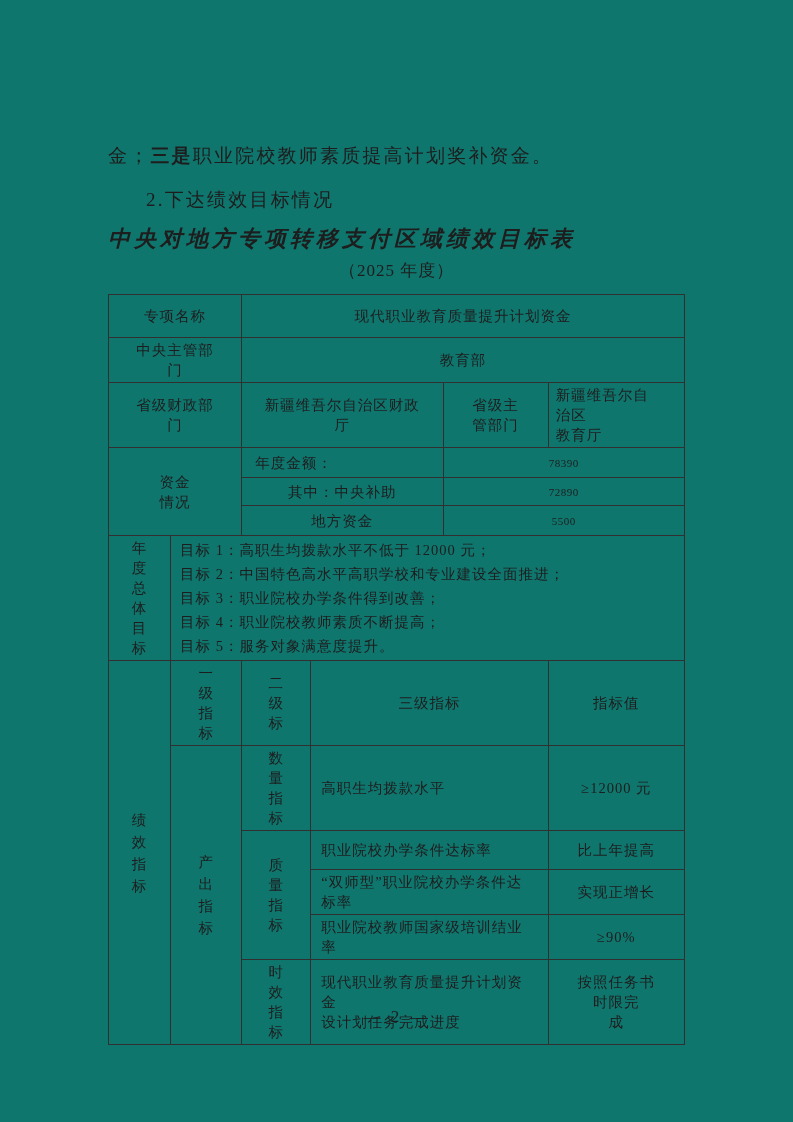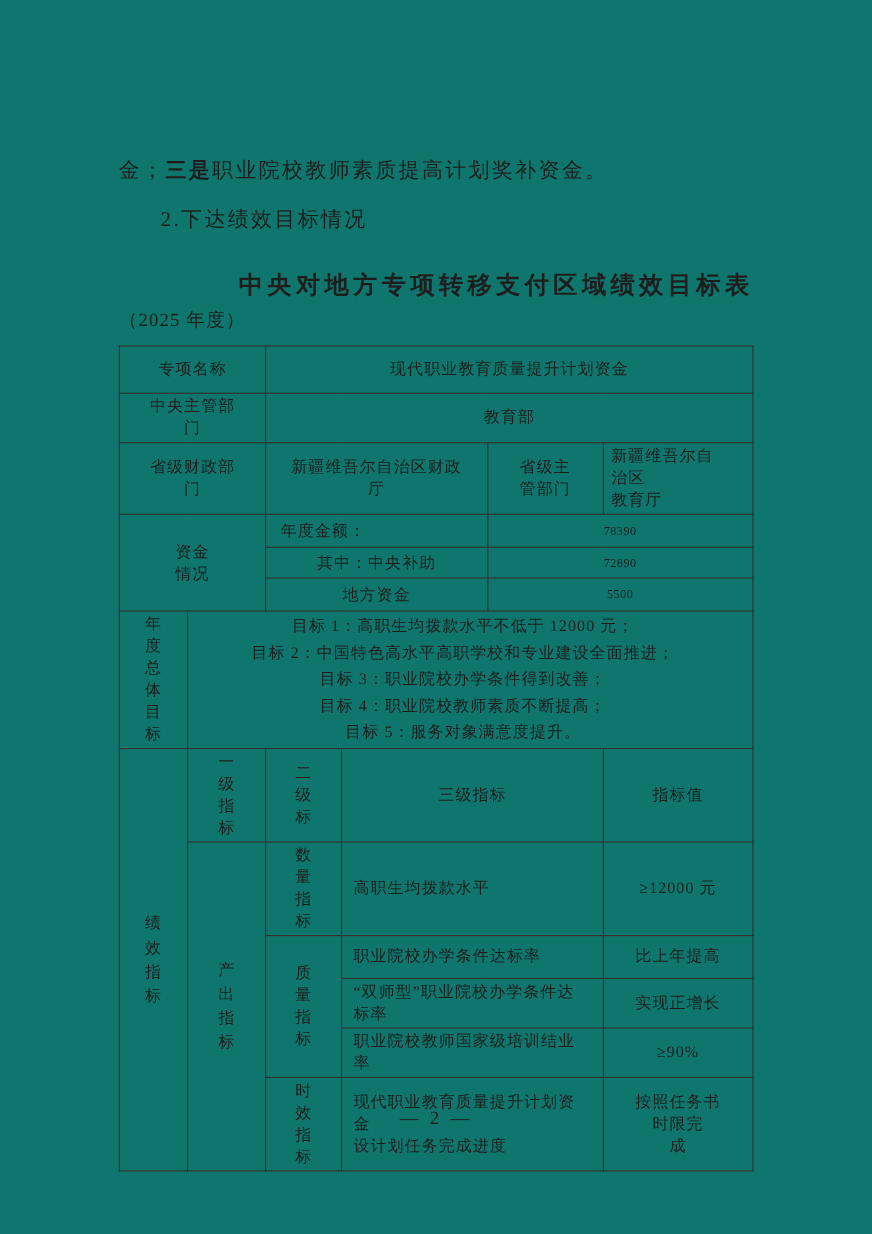--- a/index.html
+++ b/index.html
@@ -7,34 +7,34 @@
   .page {
     position:relative; width:793px; height:1122px; background:#0f766e;
     margin:0 auto; overflow:hidden;
     font-family:"Liberation Serif","DejaVu Serif",serif; color:#1d1d1d;
   }
   .content { position:absolute; left:108px; top:134px; width:577px; }
   .para { font-size:19px; line-height:44px; letter-spacing:2.2px; }
   .para2 { font-size:19px; line-height:42px; letter-spacing:2.2px; text-align:justify; text-indent:40px; }
   .bold { font-weight:bold; }
   .heading { font-size:19px; line-height:44px; letter-spacing:2.2px; font-weight:normal; text-indent:38px; }
-  .tbl-title { font-size:22px; font-weight:bold; text-align:right; letter-spacing:4px; line-height:34px; margin-top:20px; }
-  .tbl-year { font-size:17px; text-align:left; letter-spacing:1px; line-height:30px; }
+  .tbl-title { font-size:22px; font-weight:bold; text-align:left; letter-spacing:4px; line-height:34px; margin-top:0;font-style:italic; }
+  .tbl-year { font-size:17px; text-align:center; letter-spacing:1px; line-height:30px; }
   table.goal-table {
     border-collapse:collapse; table-layout:fixed; width:577px; margin-top:8px;
     font-size:14.5px; color:#1d1d1d;
   }
   .goal-table td {
     border:1.4px solid #303030; text-align:center; vertical-align:middle;
     letter-spacing:1px; padding:2px 22px; line-height:20px;
   }
   .goal-table td.left { text-align:left; padding-left:10px; }
   .goal-table td.ml { white-space:pre-line; }
   .goal-table td.vlabel { line-height:20px; white-space:pre-line; }
-  .goal-table td.goals { line-height:24px; padding-left:9px; text-align:center; white-space:pre-line; }
+  .goal-table td.goals { line-height:24px; padding-left:9px; text-align:left; white-space:pre-line; }
   .goal-table td.num { font-size:11px; letter-spacing:0.5px; }
   .page-num { position:absolute; top:1005px; left:0; width:100%; text-align:center; font-size:17px; letter-spacing:3px; line-height:24px; }
 </style>
 </head>
 <body>
 
 <div class="page">
   <div class="content">
 
     <p class="para"><span>金；</span><span class="bold">三是</span><span>职业院校教师素质提高计划奖补资金。</span></p>

